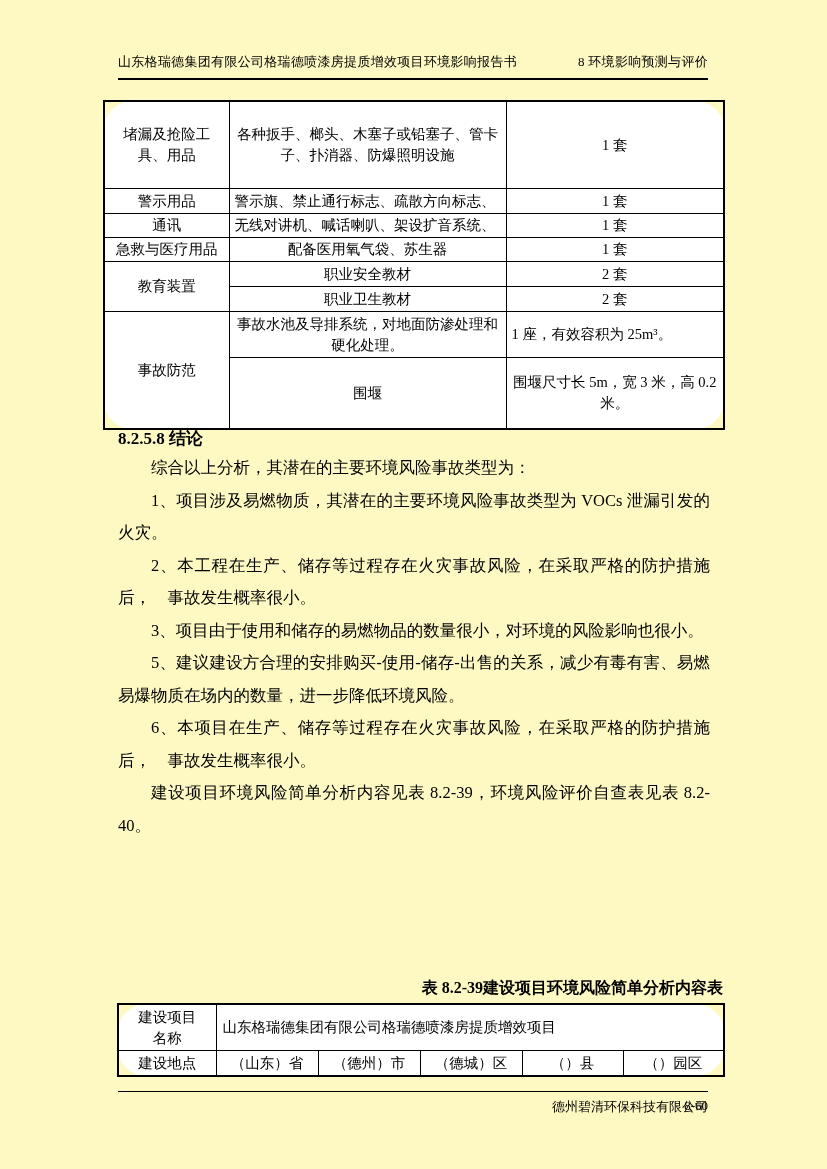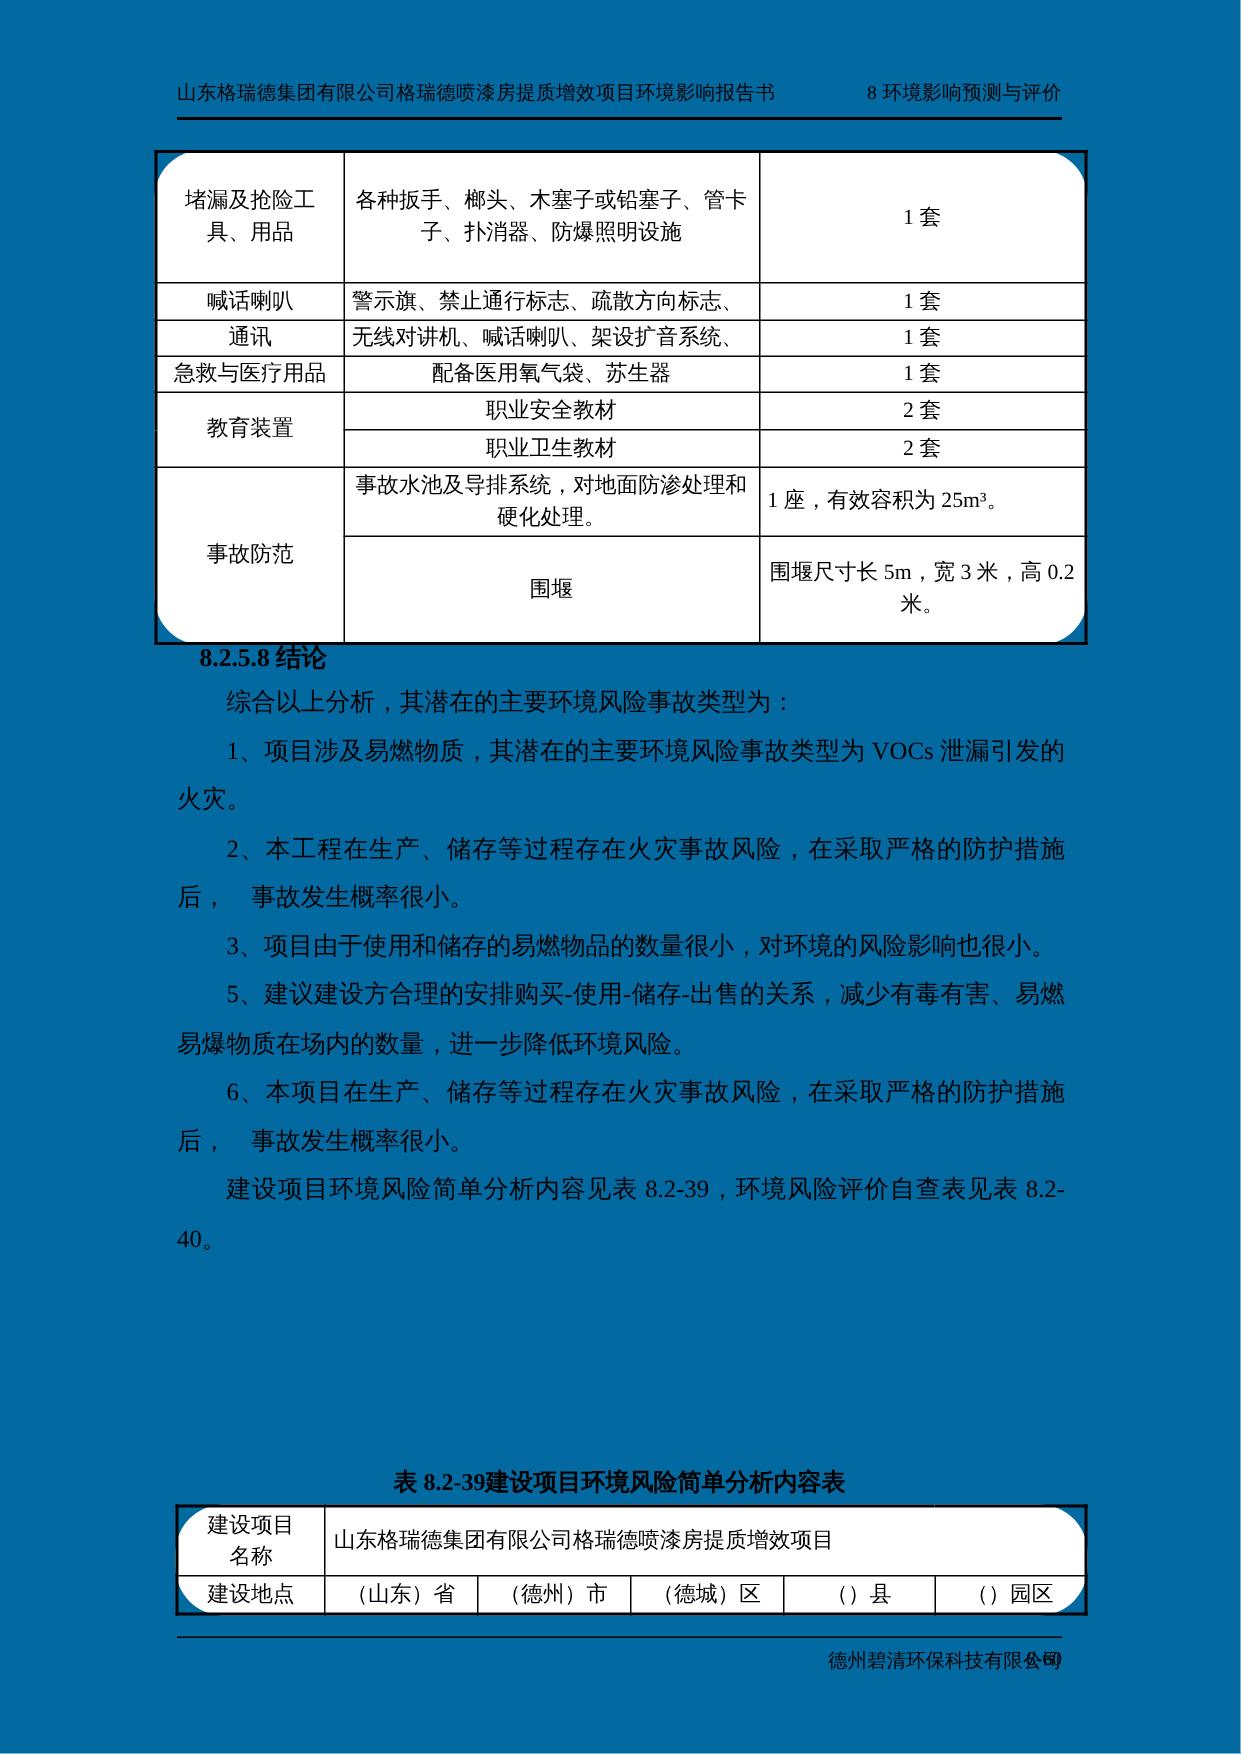--- a/index.html
+++ b/index.html
@@ -1,21 +1,21 @@
 <!DOCTYPE html>
 <html><head>
 <meta charset="utf-8">
 <style>
   html, body { margin: 0; padding: 0; background: #e8e8e8; }
   .page {
     position: relative;
     width: 827px;
     height: 1169px;
     margin: 0 auto;
-    background: #0369a1;
+    background: #fef9c3;
     font-family: "Liberation Serif", serif;
     color: #000;
     overflow: hidden;
   }
 
   
   .header {
     position: absolute;
     top: 53px; left: 118px; width: 590px;
     display: flex; justify-content: space-between; align-items: flex-end;
@@ -42,35 +42,34 @@
   td.al { text-align: left; }
   td.pre { white-space: pre-line; }
   .sup-note { letter-spacing: 0; }
 
   
   .section-heading {
     position: absolute;
     top: 427px; left: 118px;
     font-size: 17px;
     font-weight: bold;
-    margin-left: 15px;
   }
   .body-text {
     position: absolute;
     top: 452px; left: 118px; width: 592px;
     font-size: 16.5px;
     line-height: 32.5px;
     text-align: justify;
   }
   .body-text p { margin: 0; text-indent: 2em; }
 
   .table-caption {
     position: absolute;
     top: 978px; left: 103px; width: 620px;
-    text-align: center;
+    text-align: right;
     font-weight: bold;
     font-size: 16px;
   }
 
   
   .footer {
     position: absolute;
     top: 1091px; left: 118px; width: 590px;
     border-top: 1px solid #000;
     padding-top: 6px;
@@ -95,21 +94,21 @@
         <col style="width:277px">
         <col style="width:218px">
       </colgroup>
     <tbody>
       <tr>
         <td style="height:84px">堵漏及抢险工具、用品</td>
         <td>各种扳手、榔头、木塞子或铅塞子、管卡子、扑消器、防爆照明设施</td>
         <td>1 套</td>
       </tr>
       <tr>
-        <td style="height:22px">喊话喇叭</td>
+        <td style="height:22px">警示用品</td>
         <td class="al">警示旗、禁止通行标志、疏散方向标志、</td>
         <td>1 套</td>
       </tr>
       <tr>
         <td style="height:21px">通讯</td>
         <td class="al">无线对讲机、喊话喇叭、架设扩音系统、</td>
         <td>1 套</td>
       </tr>
       <tr>
         <td style="height:21px">急救与医疗用品</td>

